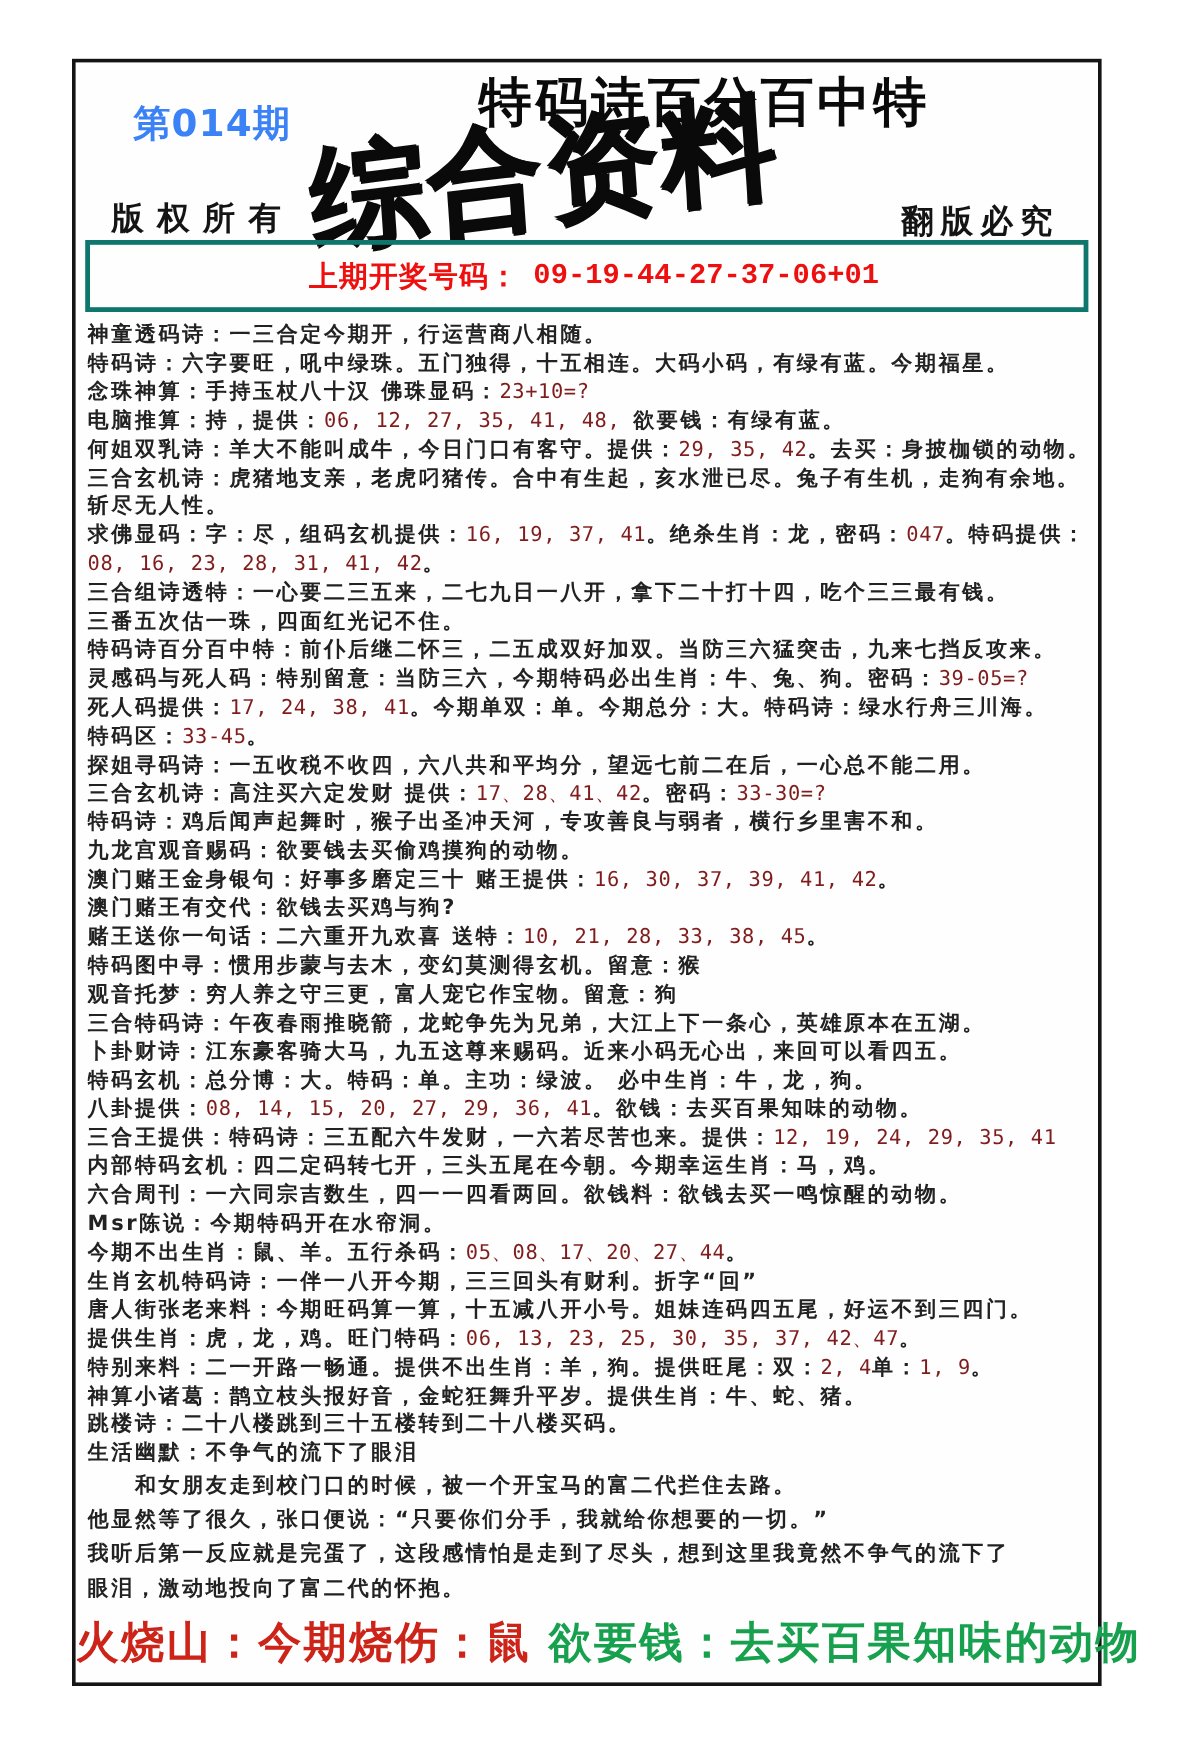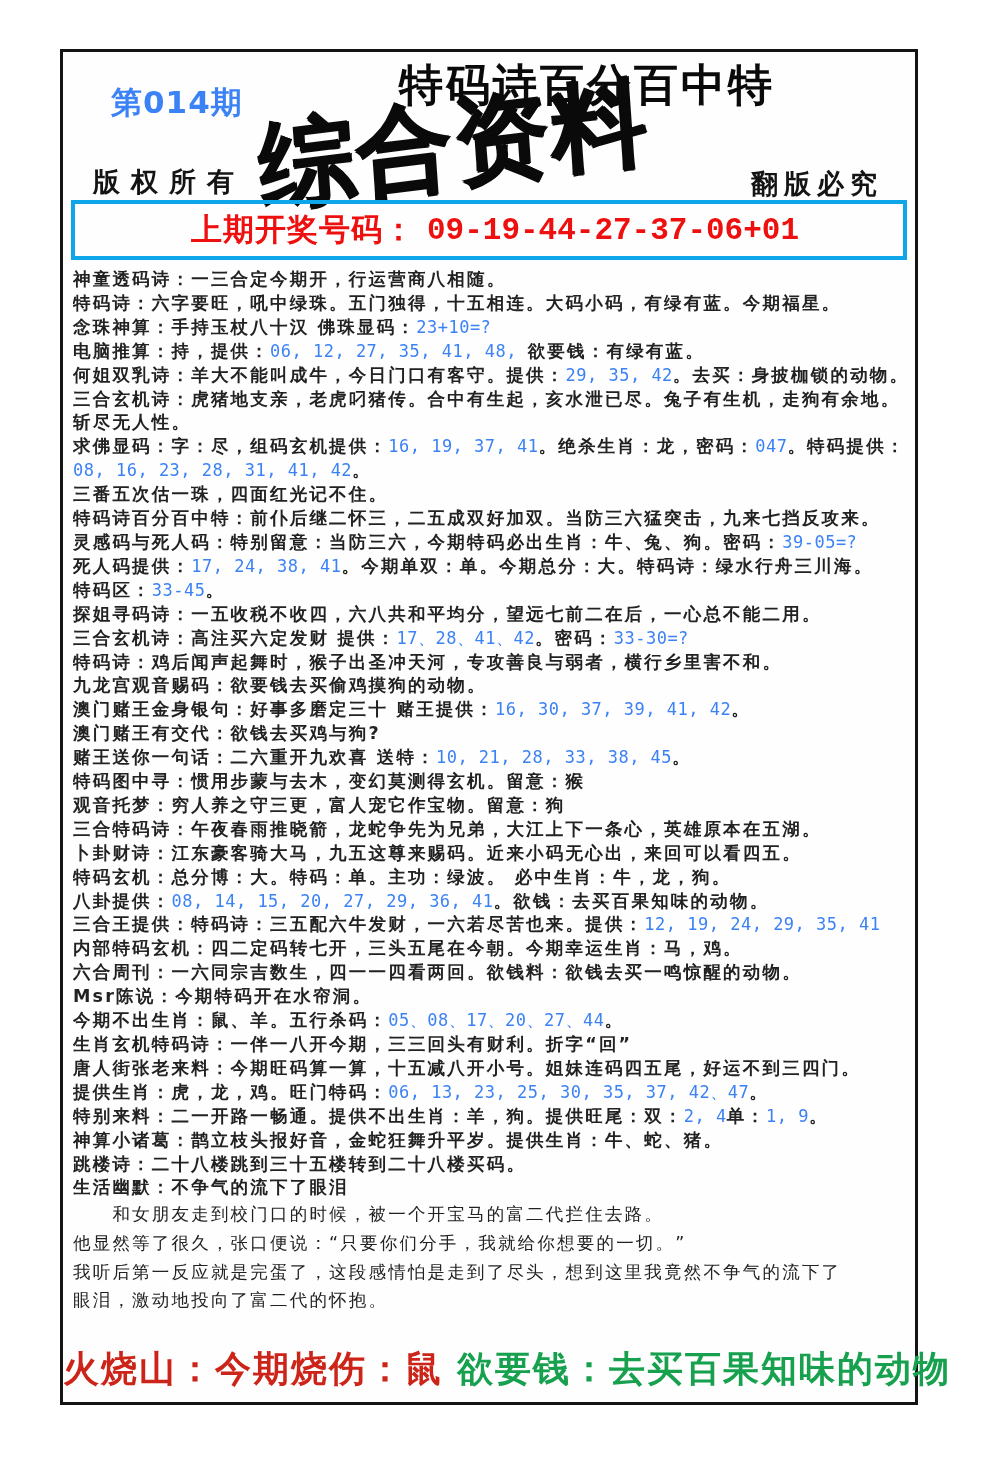--- a/index.html
+++ b/index.html
@@ -26,39 +26,39 @@
     text-shadow:2px 1px 0 #0a0a0a,1px 2px 0 #0a0a0a;
   }
   .copy-left{
     position:absolute;left:30px;top:112px;font-size:27px;font-weight:700;letter-spacing:11px;color:#141414;white-space:nowrap;
   }
   .copy-right{
     position:absolute;left:688px;top:114px;font-size:27px;font-weight:700;letter-spacing:6px;color:#141414;white-space:nowrap;
   }
   .announce{
     position:absolute;left:8px;right:8px;top:148px;height:52px;
-    border:4px solid #0ea5e9;display:flex;align-items:center;justify-content:center;
-    font-size:31px;font-weight:800;color:#ee0f0f;letter-spacing:1px;white-space:nowrap;padding-left:12px;
+    border:4px solid #0f766e;display:flex;align-items:center;justify-content:center;
+    font-size:24px;font-weight:800;color:#ee0f0f;letter-spacing:1px;white-space:nowrap;padding-left:12px;
   }
   .announce .nums{font-family:Liberation Mono, monospace;letter-spacing:0;margin-left:12px;}
   .body-text{
     position:absolute;left:10px;right:8px;top:216px;
   }
   .bline{
     font-size:17.5px;line-height:23.9px;font-weight:700;color:#222;
     letter-spacing:2.2px;white-space:nowrap;overflow:hidden;
   }
   .sline{
-    font-size:17.5px;line-height:28.6px;font-weight:400;color:#222;
+    font-size:17.5px;line-height:28.6px;font-weight:700;color:#222;
     letter-spacing:2.2px;white-space:nowrap;overflow:hidden;
   }
   .sline:first-of-type{margin-top:5px;}
   .num{
     font-family:"DejaVu Sans Mono","Liberation Mono",monospace;
-    font-weight:400;letter-spacing:0.5px;color:#3b82f6;font-size:17px;margin-top:36px;
+    font-weight:400;letter-spacing:0.5px;color:#7f1d1d;font-size:17px;margin-top:36px;
   }
   .footer{
     position:absolute;left:0;right:0;bottom:8px;
     font-size:36px;font-weight:900;letter-spacing:2px;white-space:nowrap;
   }
   .footer .fire{color:#cc2418;}
   .footer .money{color:#17a14e;margin-left:14px;}
 </style>
 </head>
 <body>
@@ -80,20 +80,21 @@
     <div class="body-text">
         <div class="bline"><span>神童透码诗：一三合定今期开，行运营商八相随。</span></div>
         <div class="bline"><span>特码诗：六字要旺，吼中绿珠。五门独得，十五相连。大码小码，有绿有蓝。今期福星。</span></div>
         <div class="bline"><span>念珠神算：手持玉杖八十汉 佛珠显码：</span><span class="num">23+10=?</span></div>
         <div class="bline"><span>电脑推算：持，提供：</span><span class="num">06, 12, 27, 35, 41, 48, </span><span>欲要钱：有绿有蓝。</span></div>
         <div class="bline"><span>何姐双乳诗：羊大不能叫成牛，今日门口有客守。提供：</span><span class="num">29, 35, 42</span><span>。去买：身披枷锁的动物。</span></div>
         <div class="bline"><span>三合玄机诗：虎猪地支亲，老虎叼猪传。合中有生起，亥水泄已尽。兔子有生机，走狗有余地。</span></div>
         <div class="bline"><span>斩尽无人性。</span></div>
         <div class="bline"><span>求佛显码：字：尽，组码玄机提供：</span><span class="num">16, 19, 37, 41</span><span>。绝杀生肖：龙，密码：</span><span class="num">047</span><span>。特码提供：</span></div>
         <div class="bline"><span class="num">08, 16, 23, 28, 31, 41, 42</span><span>。</span></div>
+        <div class="bline"><span>三合组诗透特：一心要二三五来，二七九日一八开，拿下二十打十四，吃个三三最有钱。</span></div>
         <div class="bline"><span>三番五次估一珠，四面红光记不住。</span></div>
         <div class="bline"><span>特码诗百分百中特：前仆后继二怀三，二五成双好加双。当防三六猛突击，九来七挡反攻来。</span></div>
         <div class="bline"><span>灵感码与死人码：特别留意：当防三六，今期特码必出生肖：牛、兔、狗。密码：</span><span class="num">39-05=?</span></div>
         <div class="bline"><span>死人码提供：</span><span class="num">17, 24, 38, 41</span><span>。今期单双：单。今期总分：大。特码诗：绿水行舟三川海。</span></div>
         <div class="bline"><span>特码区：</span><span class="num">33-45</span><span>。</span></div>
         <div class="bline"><span>探姐寻码诗：一五收税不收四，六八共和平均分，望远七前二在后，一心总不能二用。</span></div>
         <div class="bline"><span>三合玄机诗：高注买六定发财 提供：</span><span class="num">17、28、41、42</span><span>。密码：</span><span class="num">33-30=?</span></div>
         <div class="bline"><span>特码诗：鸡后闻声起舞时，猴子出圣冲天河，专攻善良与弱者，横行乡里害不和。</span></div>
         <div class="bline"><span>九龙宫观音赐码：欲要钱去买偷鸡摸狗的动物。</span></div>
         <div class="bline"><span>澳门赌王金身银句：好事多磨定三十 赌王提供：</span><span class="num">16, 30, 37, 39, 41, 42</span><span>。</span></div>

